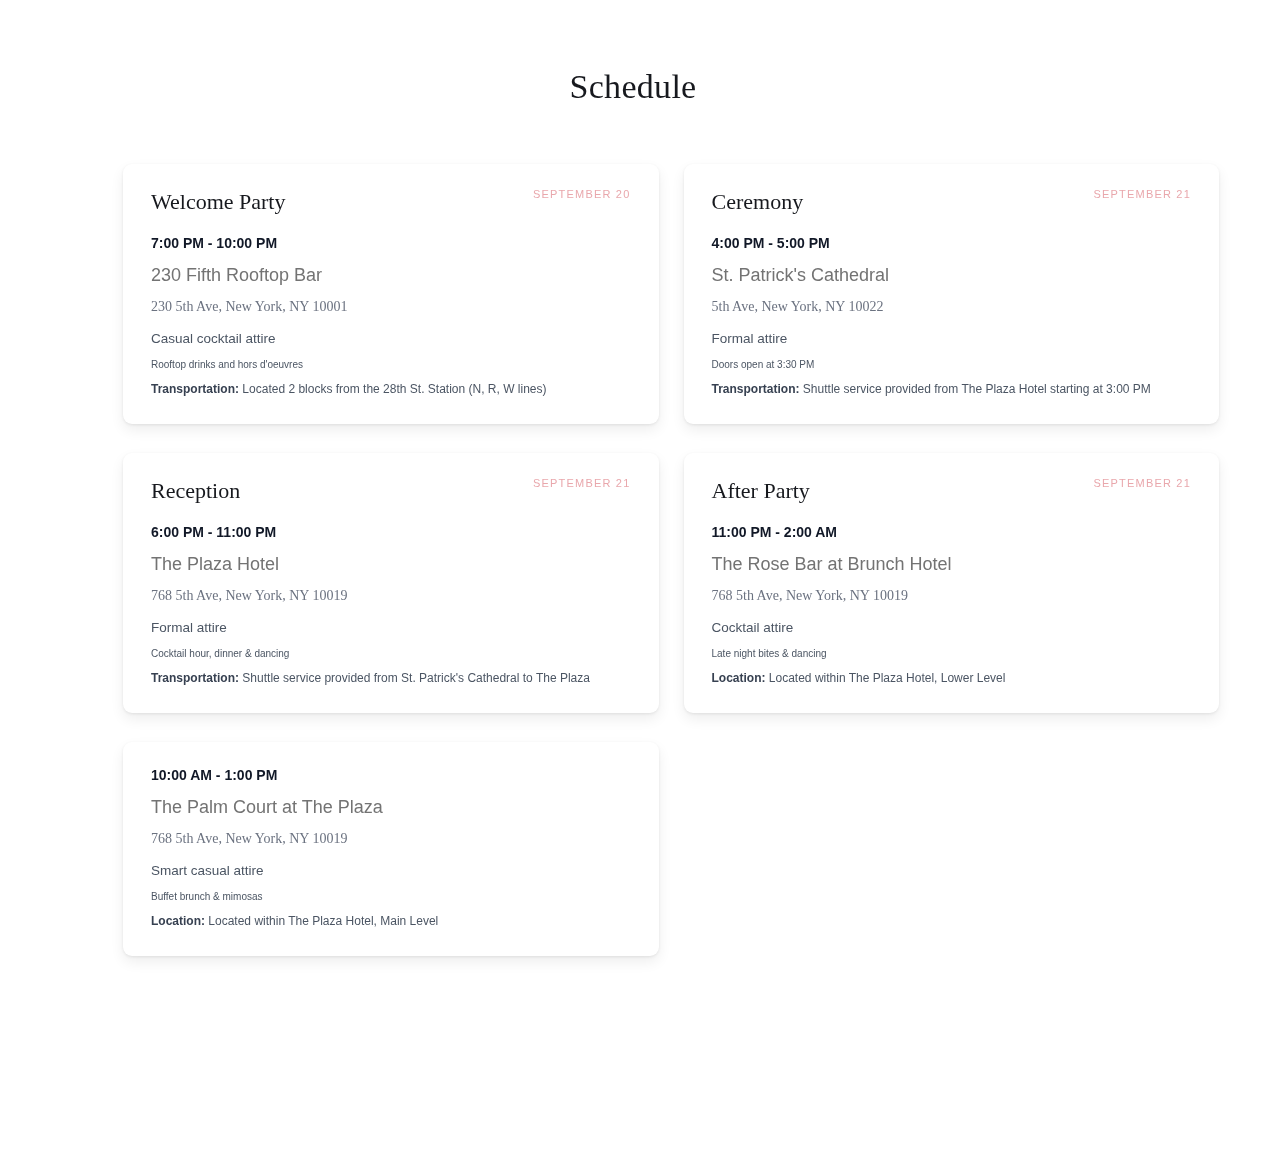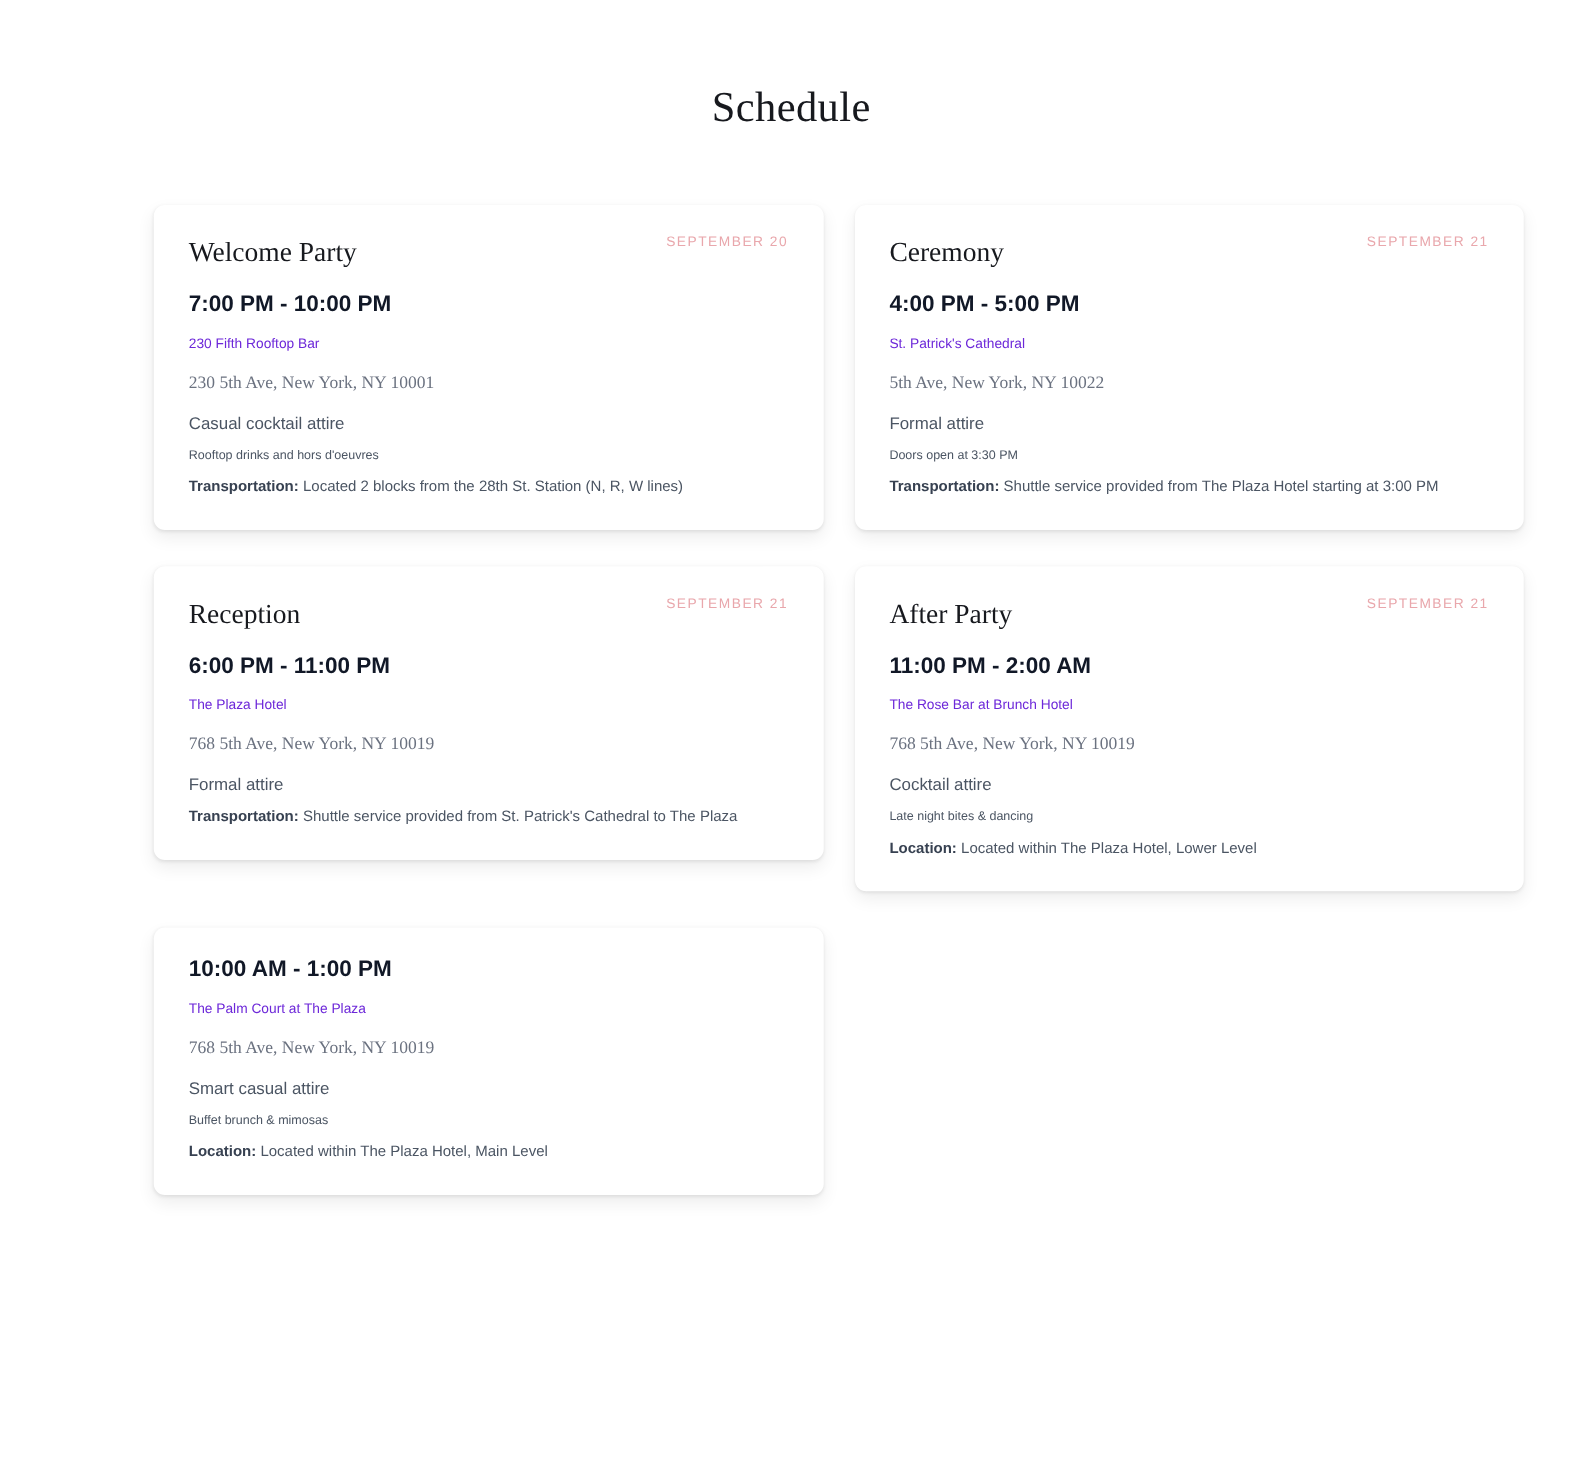--- a/index.html
+++ b/index.html
@@ -68,29 +68,29 @@
   }
   .event-date {
     font-size: 11px;
     font-weight: 500;
     letter-spacing: 1.2px;
     text-transform: uppercase;
     color: #e9a7ac;
     white-space: nowrap;
   }
   .event-time {
-    font-size: 18px;
+    font-size: 14px;
     font-weight: 700;
     color: #111827;
     line-height: 18px;
     margin-bottom: 14px;
   }
   .event-venue {
-    font-size: 11px;
-    color: #6d28d9;
+    font-size: 18px;
+    color: #737373;
     line-height: 18px;
     margin-bottom: 14px;
   }
   .event-address {
     font-size: 14px;
     color: #6b7280;
     line-height: 18px;
     margin-bottom: 14px;
     font-family: Liberation Serif, serif;
   }
@@ -161,20 +161,21 @@
 
     <div class="event-card">
       <div class="card-header">
         <span class="event-title">Reception</span>
         <span class="event-date">SEPTEMBER 21</span>
       </div>
       <div class="event-time">6:00 PM - 11:00 PM</div>
       <div class="event-venue">The Plaza Hotel</div>
       <div class="event-address">768 5th Ave, New York, NY 10019</div>
       <div class="event-attire">Formal attire</div>
+      <div class="event-desc">Cocktail hour, dinner &amp; dancing</div>
       <div class="event-note">
         <span class="note-label">Transportation:</span>
         <span class="note-text">Shuttle service provided from St. Patrick's Cathedral to The Plaza</span>
       </div>
     </div>
 
     <div class="event-card">
       <div class="card-header">
         <span class="event-title">After Party</span>
         <span class="event-date">SEPTEMBER 21</span>

